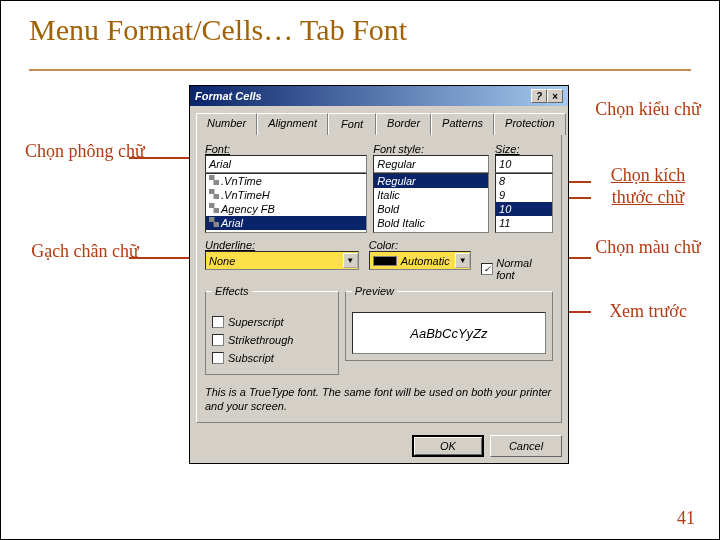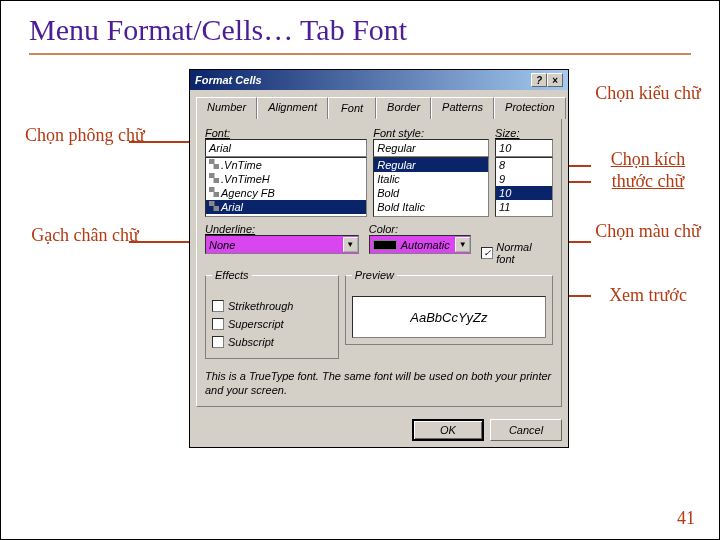--- a/index.html
+++ b/index.html
@@ -1,18 +1,18 @@
 <!DOCTYPE html>
 <html><head>
 <meta charset="utf-8">
 <style>
   * { box-sizing: border-box; margin: 0; padding: 0; }
   body { width: 720px; height: 540px; background: #fff; font-family: Tahoma, Arial, sans-serif; position: relative; }
   .slide { width: 720px; height: 540px; border: 1px solid #000; position: relative; padding: 12px 28px; }
-  .title { font-family: "Times New Roman", serif; font-size: 30px; color: #4c1d95; margin-bottom: 6px; }
+  .title { font-family: "Times New Roman", serif; font-size: 30px; color: #a16207; margin-bottom: 22px; }
   .title-line { border-bottom: 2px solid #c78b55; margin-bottom: 10px; }
   .content { position: relative; height: 440px; }
   .annotation { position: absolute; font-family: "Times New Roman", serif; font-size: 18px; color: #b33a12; text-align: center; line-height: 1.2; }
   .dialog { position: absolute; left: 160px; top: 4px; width: 380px; background: #d4d0c8; border: 1px solid #000; font-size: 11px; font-style: italic; }
   .titlebar { background: linear-gradient(to right, #0a246a, #a6caf0); color: #fff; font-weight: bold; padding: 3px 5px; display: flex; justify-content: space-between; align-items: center; height: 20px; }
   .titlebar-buttons { display: flex; gap: 0; }
   .titlebar-btn { width: 16px; height: 14px; background: #d4d0c8; border: 1px solid #fff; border-right-color: #666; border-bottom-color: #666; font-size: 10px; display: flex; align-items: center; justify-content: center; color: #000; font-family: Arial; font-weight: bold; }
   .dialog-body { padding: 6px; }
   .tabs { display: flex; border-bottom: 1px solid #808080; margin-bottom: 0; }
   .tab { padding: 3px 10px; background: #d4d0c8; border: 1px solid #808080; border-bottom: none; margin-right: 0; border-top: 1px solid #fff; border-left: 1px solid #fff; position: relative; bottom: -1px; }
@@ -23,21 +23,21 @@
   .col-style { flex: 1; }
   .col-size { flex: 0.5; }
   .sect-label { font-size: 11px; text-decoration: underline; }
   .field-in { width: 100%; border: 1px inset #808080; background: #fff; padding: 2px 3px; font-size: 11px; height: 18px; display: flex; align-items: center; }
   .listbox { width: 100%; height: 60px; border: 1px inset #808080; background: #fff; overflow: hidden; font-size: 11px; }
   .listbox div { padding: 1px 3px; white-space: nowrap; }
   .listbox .sel { background: #0a246a; color: #fff; }
   .row2 { display: flex; gap: 10px; margin-top: 6px; }
   .col-under { flex: 1.5; }
   .col-color { flex: 1; }
-  .dropdown { display: flex; align-items: center; border: 1px inset #808080; background: #d946ef; height: 19px; }
+  .dropdown { display: flex; align-items: center; border: 1px inset #808080; background: #fde047; height: 19px; }
   .dropdown .val { flex: 1; padding: 2px 3px; font-size: 11px; display: flex; align-items: center; gap: 4px; }
   .dropdown .arrow { width: 15px; height: 15px; background: #d4d0c8; border: 1px outset #fff; display: flex; align-items: center; justify-content: center; font-size: 8px; }
   .normal-check { display: flex; align-items: center; gap: 3px; margin-top: 18px; font-size: 11px; }
   .checkbox { width: 12px; height: 12px; border: 1px inset #808080; background: #fff; display: flex; align-items: center; justify-content: center; font-size: 9px; }
   .group { border: 1px solid #808080; border-top: 1px solid #fff; border-left-color: #808080; position: relative; margin-top: 10px; padding: 20px 6px 6px; }
   .group::before { border-top: 1px solid #808080; }
   .group-title { position: absolute; top: -7px; left: 6px; background: #d4d0c8; padding: 0 3px; font-size: 11px; }
   .row-eff { display: flex; gap: 6px; }
   .effects-col { flex: 0.9; }
   .preview-col { flex: 1.4; }
@@ -173,25 +173,25 @@
             </div>
           </div>
 
           <div class="row-eff">
             <div class="effects-col">
               <div class="group">
                 <span class="group-title">Effects</span>
                 <div class="effects-list">
                   <div>
                       <div class="checkbox"></div>
-                      <span>Strikethrough</span>
+                      <span>Superscript</span>
                     </div>
                   <div>
                       <div class="checkbox"></div>
-                      <span>Superscript</span>
+                      <span>Strikethrough</span>
                     </div>
                   <div>
                       <div class="checkbox"></div>
                       <span>Subscript</span>
                     </div>
                 </div>
               </div>
             </div>
             <div class="preview-col">
               <div class="group">

